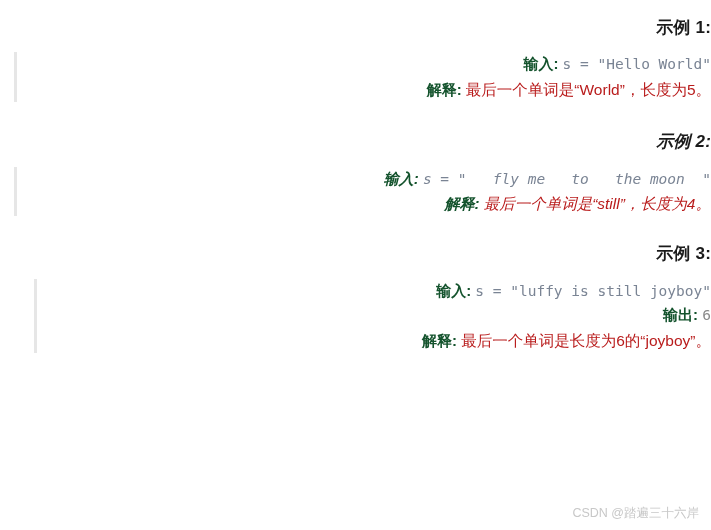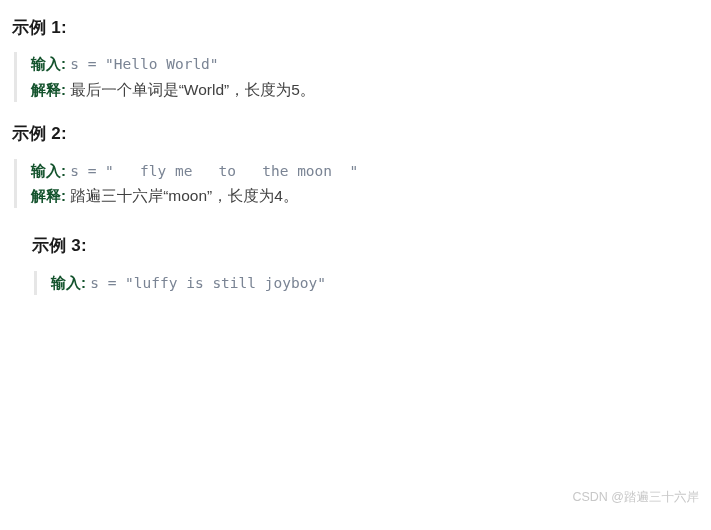--- a/index.html
+++ b/index.html
@@ -21,20 +21,21 @@
     position: relative;
     width: 711px;
     height: 530px;
     box-sizing: border-box;
     padding: 10px 0 0 0;
   }
 
   .example-block {
     margin: 0;
     padding: 0;
+    text-align: right;
   }
 
   .example-title {
     font-size: 17px;
     font-weight: bold;
     color: #1a1a1a;
     letter-spacing: 0.2px;
     margin: 0 0 0 12px;
     line-height: 1.2;
   }
@@ -68,34 +69,34 @@
     white-space: pre;
   }
 
   .val {
     font-family: "DejaVu Sans Mono", "Liberation Mono", monospace;
     color: #8a8a8a;
     font-size: 14.5px;
   }
 
   .expl {
-    color: #404040;
+    color: #b91c1c;
     font-family: "Liberation Sans", "DejaVu Sans", sans-serif;
     font-size: 15.5px;
   }
 
   
   .sec-1 { margin-top: 8px; }
-  .sec-2 { margin-top: 22px; }
+  .sec-2 { margin-top: 30px; font-style: italic; }
   .sec-3 { margin-top: 28px; padding-left: 20px; }
 
   .watermark {
     position: absolute;
     right: 12px;
-    bottom: 24px;
+    bottom: 8px;
     font-size: 12.5px;
     color: #c8c8c8;
     font-family: "Liberation Sans", "DejaVu Sans", sans-serif;
     white-space: nowrap;
     user-select: none;
   }
 </style>
 </head>
 <body>
 
@@ -106,26 +107,28 @@
     <blockquote class="quote">
       <span class="line"><span class="lbl">输入: </span><span class="code">s = "Hello World"</span></span>
       <span class="line"><span class="lbl">解释: </span><span class="expl">最后一个单词是“World”，长度为5。</span></span>
     </blockquote>
   </section>
 
   <section class="example-block sec-2">
     <h3 class="example-title">示例 2:</h3>
     <blockquote class="quote">
       <span class="line"><span class="lbl">输入: </span><span class="code">s = "   fly me   to   the moon  "</span></span>
-      <span class="line"><span class="lbl">解释: </span><span class="expl">踏遍三十六岸“moon”，长度为4。</span></span>
+      <span class="line"><span class="lbl">解释: </span><span class="expl">最后一个单词是“still”，长度为4。</span></span>
     </blockquote>
   </section>
 
   <section class="example-block sec-3">
     <h3 class="example-title">示例 3:</h3>
     <blockquote class="quote">
       <span class="line"><span class="lbl">输入: </span><span class="code">s = "luffy is still joyboy"</span></span>
+      <span class="line"><span class="lbl">输出: </span><span class="val">6</span></span>
+      <span class="line"><span class="lbl">解释: </span><span class="expl">最后一个单词是长度为6的“joyboy”。</span></span>
     </blockquote>
   </section>
 
   <div class="watermark">CSDN @踏遍三十六岸</div>
 
 </div>
 
 </body></html>

